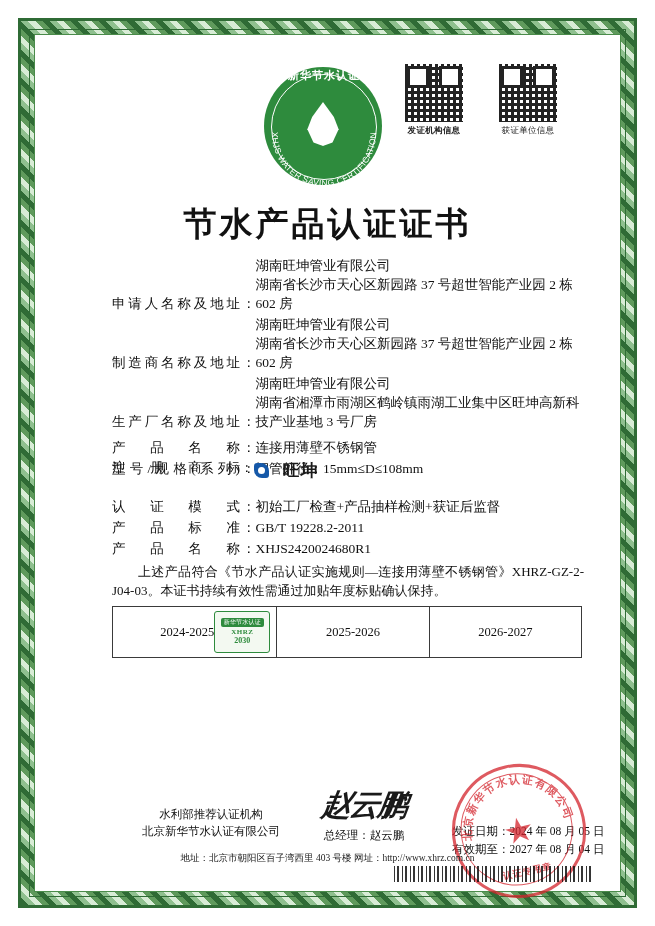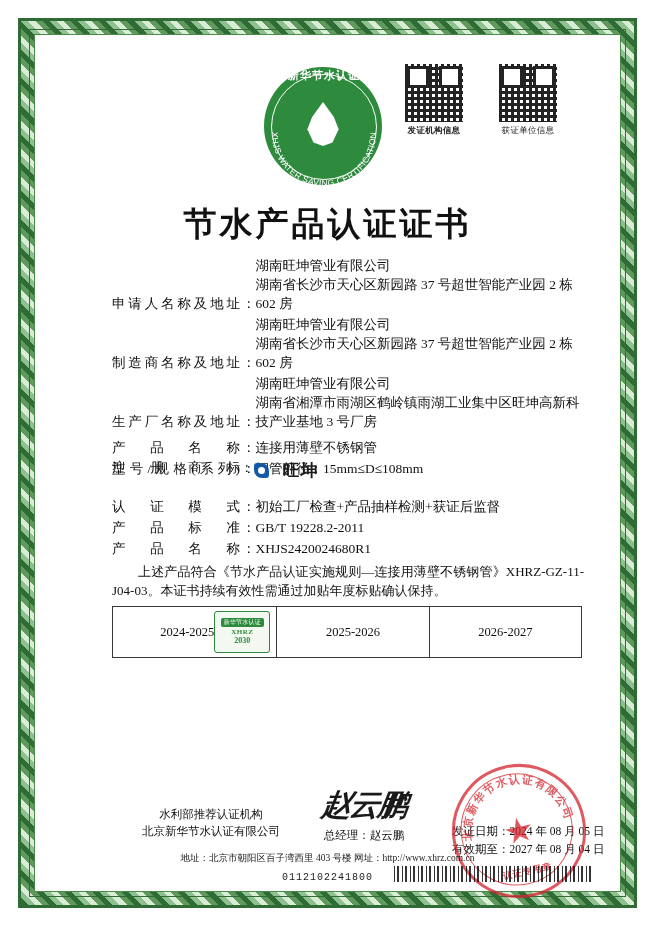--- a/index.html
+++ b/index.html
@@ -533,21 +533,21 @@
         <div class="field-value">GB/T 19228.2-2011</div>
       </div>
       <div class="field-row">
         <div class="field-label">产品名称</div>
         <div class="field-colon">：</div>
         <div class="field-value">XHJS2420024680R1</div>
       </div>
     </div>
 
     <div class="statement">
-      <span class="indent">上述产品符合《节水产品认证实施规则—连接用薄壁不锈钢管》XHRZ-GZ-11-J04-03。本证书持续有效性需通过加贴年度标贴确认保持。</span>
+      <span class="indent">上述产品符合《节水产品认证实施规则—连接用薄壁不锈钢管》XHRZ-GZ-2-J04-03。本证书持续有效性需通过加贴年度标贴确认保持。</span>
     </div>
 
     <div class="year-table">
       <div class="year-cell filled">
         <span class="year-label">2024-2025</span>
         <span class="stamp-label">
           <span class="stamp-top">新华节水认证</span>
           <span class="stamp-mid">XHRZ</span>
           <span class="stamp-year">2030</span>
         </span>
@@ -586,15 +586,14 @@
             <textPath href="#sealarc" startOffset="50%" text-anchor="middle">北京新华节水认证有限公司</textPath>
           </text>
         </svg>
         <div class="seal-star">★</div>
         <div class="seal-bottom">认证专用章</div>
       </div>
     </div>
 
     <div class="addr-bar">地址：北京市朝阳区百子湾西里 403 号楼  网址：http://www.xhrz.com.cn</div>
     <div class="barcode"></div>
-    <div class="code-bar">0112102241800</div>
   </div>
 </div>
 
 </body></html>

